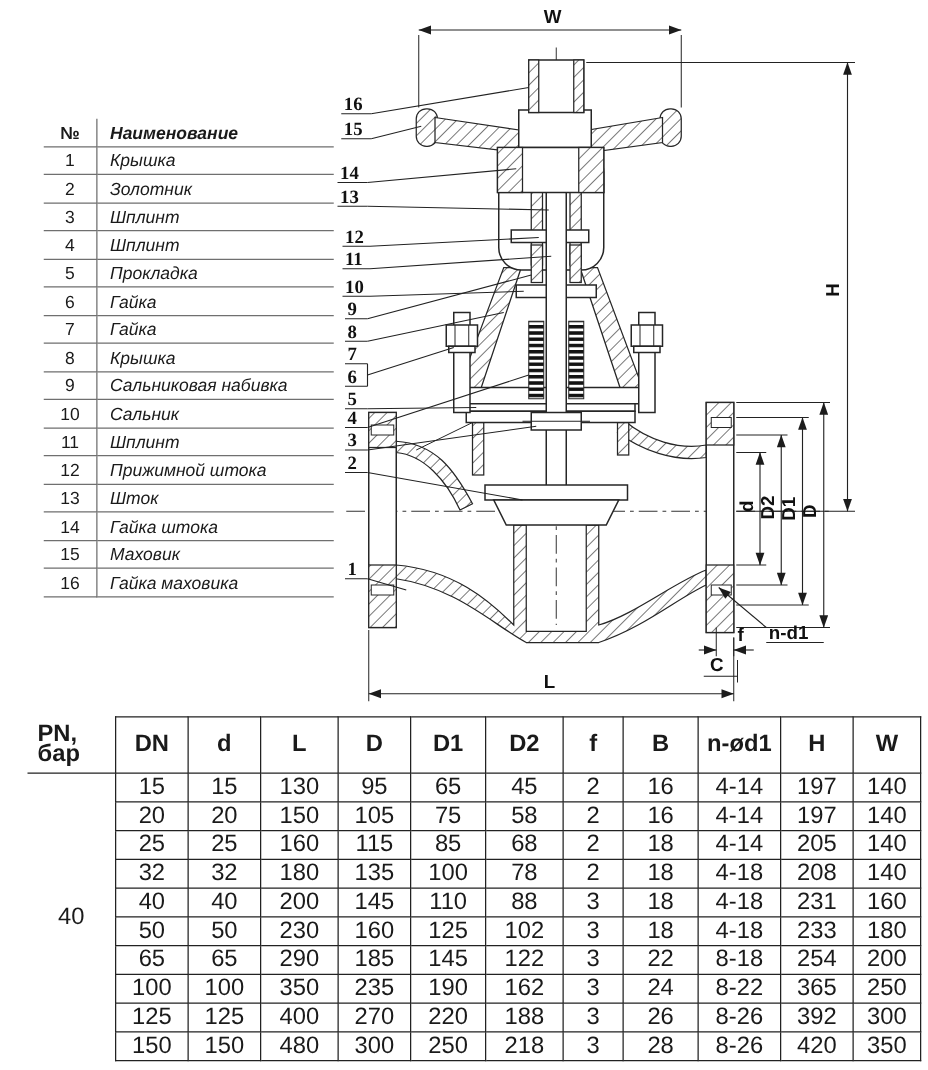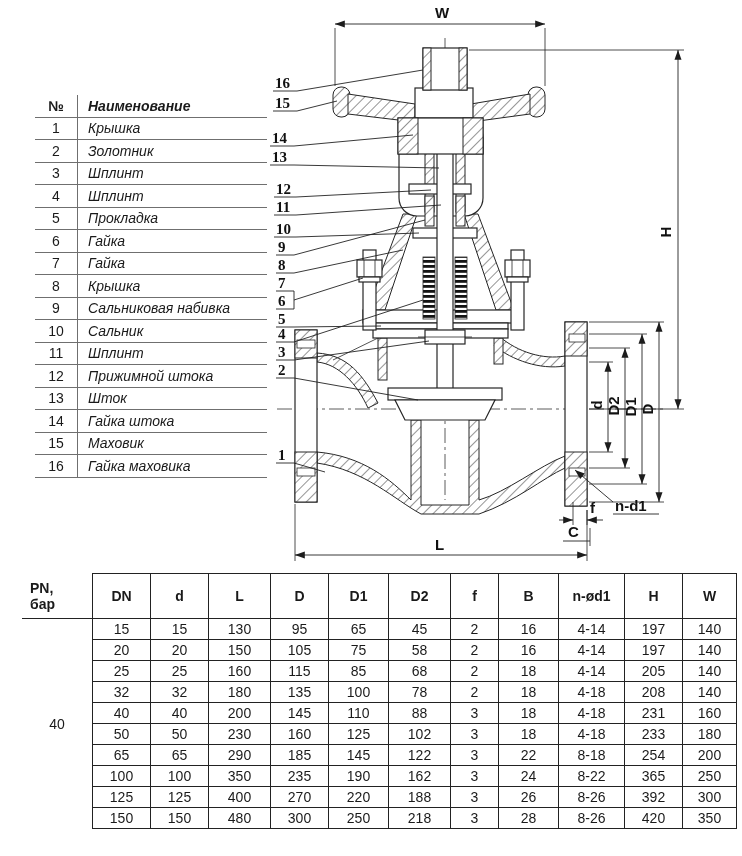--- a/index.html
+++ b/index.html
@@ -19,21 +19,21 @@
   .bl{fill:url(#bel);stroke:#262626;stroke-width:0.8;}
   .dim{stroke:#222;stroke-width:0.9;fill:none;}
   .ext{stroke:#222;stroke-width:0.8;fill:none;}
   .cl{stroke:#333;stroke-width:0.8;fill:none;stroke-dasharray:15 4 3 4;}
   .ld{stroke:#222;stroke-width:0.9;fill:none;}
   .dt{font:bold 15px "Liberation Sans",sans-serif;fill:#111;}
   .co{font:bold 15px "Liberation Serif",serif;fill:#111;}
   .thin{stroke:#262626;stroke-width:0.8;fill:none;}
 
   
-  .bt{position:absolute;left:22px;top:573px;display:flex;font-size:14px;}
+  .bt{position:absolute;left:22px;top:573px;display:flex;font-size:19px;}
   .pn{width:70px;display:flex;flex-direction:column;}
   .pnh{height:45px;border-bottom:1px solid #222;display:flex;flex-direction:column;justify-content:center;padding-left:8px;font-weight:bold;line-height:16px;}
   .pnv{flex:1;display:flex;align-items:center;justify-content:center;}
   .bt table{border-collapse:collapse;}
   .bt th,.bt td{border:1px solid #222;text-align:center;padding:0;}
   .bt th{height:44px;font-weight:bold;}
   .bt td{height:20px;}
 </style>
 </head>
 <body>

